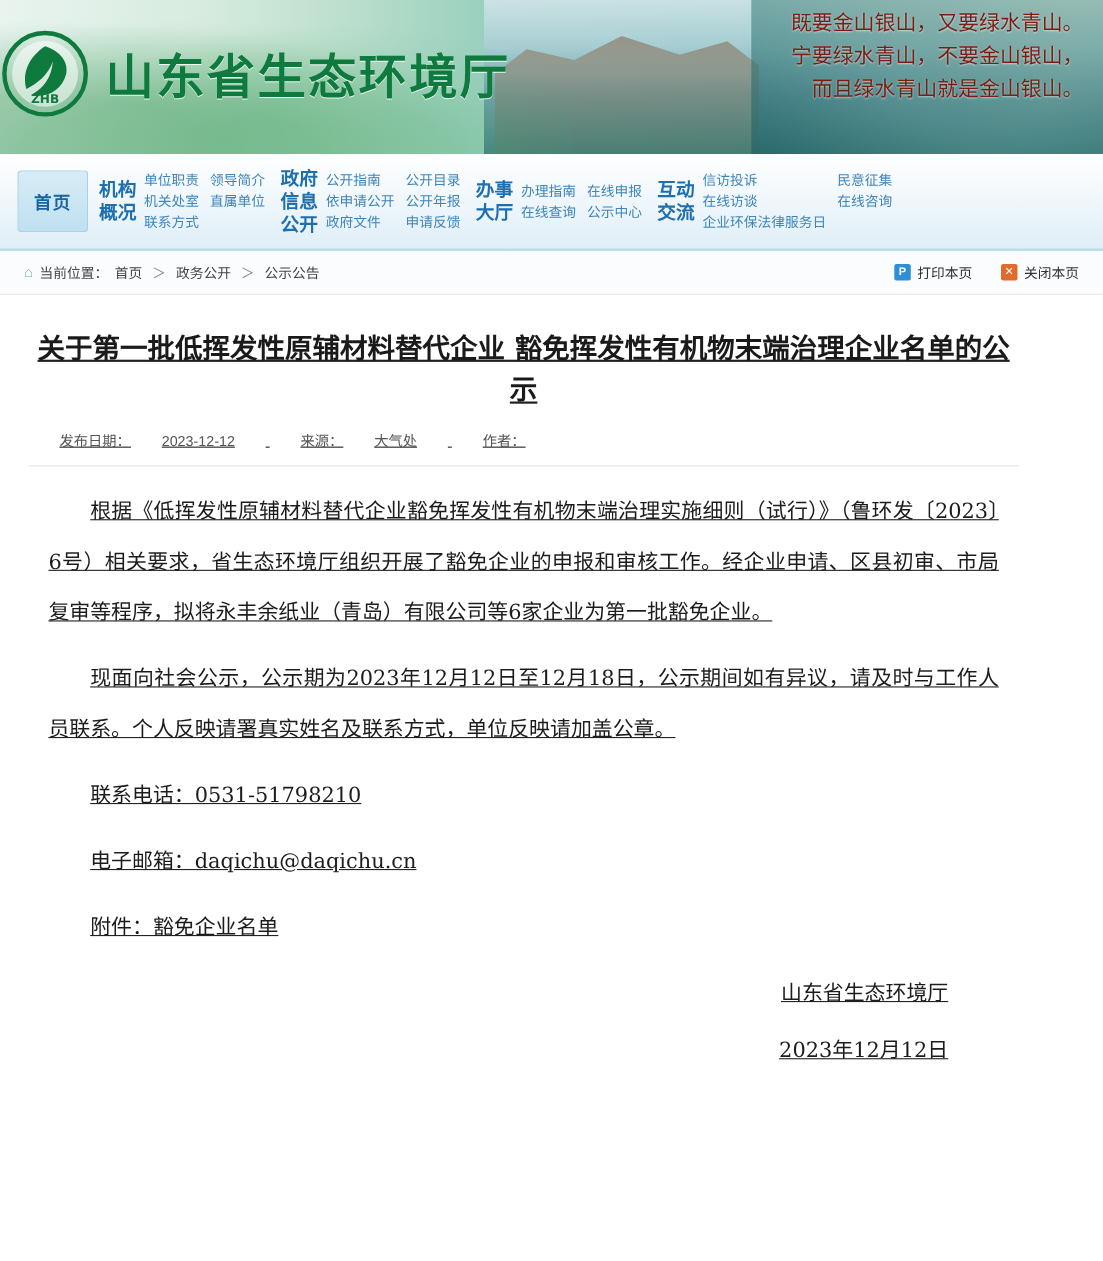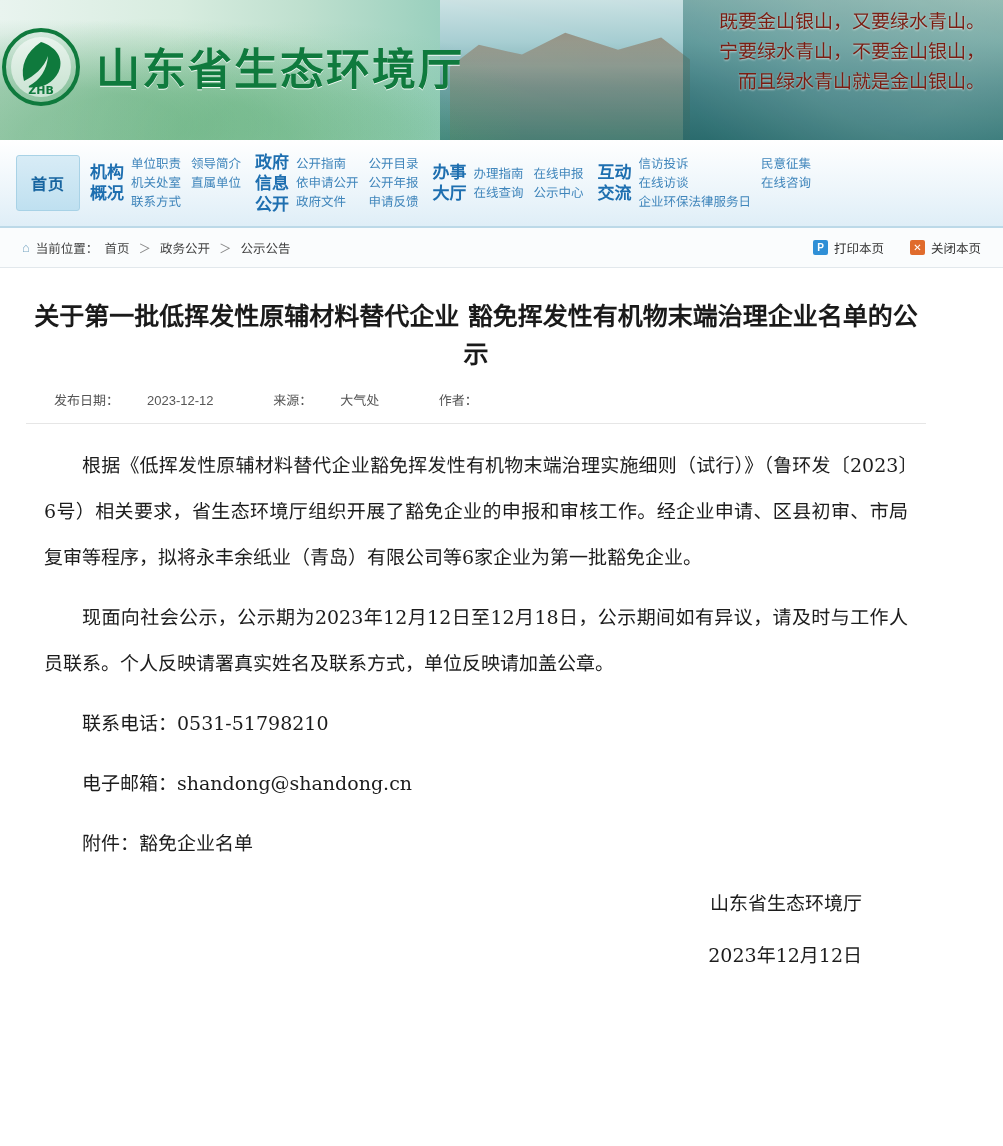--- a/index.html
+++ b/index.html
@@ -179,20 +179,21 @@
     font-size: 10px; color:#fff; font-weight:bold;
   }
   .ico-print { background:#2f8fd6; }
   .ico-close { background:#e06b2c; }
 
   
   .article {
     width: 952px;
     box-sizing: border-box;
     padding: 26px 26px 0 26px;
+    text-decoration: underline;
   }
   .art-title {
     font-family: "DejaVu Sans", sans-serif;
     font-size: 25px;
     font-weight: bold;
     color: #1a1a1a;
     text-align: center;
     line-height: 38px;
     margin: 4px 0 16px 0;
   }
@@ -357,21 +358,21 @@
   <div class="art-meta">
     <span><span>发布日期：</span><span>2023-12-12</span></span>
     <span><span>来源：</span><span>大气处</span></span>
     <span><span>作者：</span><span></span></span>
   </div>
 
   <div class="art-body">
     <p>根据《低挥发性原辅材料替代企业豁免挥发性有机物末端治理实施细则（试行）》（鲁环发〔2023〕6号）相关要求，省生态环境厅组织开展了豁免企业的申报和审核工作。经企业申请、区县初审、市局复审等程序，拟将永丰余纸业（青岛）有限公司等6家企业为第一批豁免企业。</p>
     <p>现面向社会公示，公示期为2023年12月12日至12月18日，公示期间如有异议，请及时与工作人员联系。个人反映请署真实姓名及联系方式，单位反映请加盖公章。</p>
     <p class="noindent">联系电话：0531-51798210</p>
-    <p class="noindent">电子邮箱：shandong@shandong.cn</p>
+    <p class="noindent">电子邮箱：daqichu@daqichu.cn</p>
     <p class="noindent">附件：豁免企业名单</p>
   </div>
 
   <div class="sign">
     <div>山东省生态环境厅</div>
     <div>2023年12月12日</div>
   </div>
 </div>
 
 </body></html>

